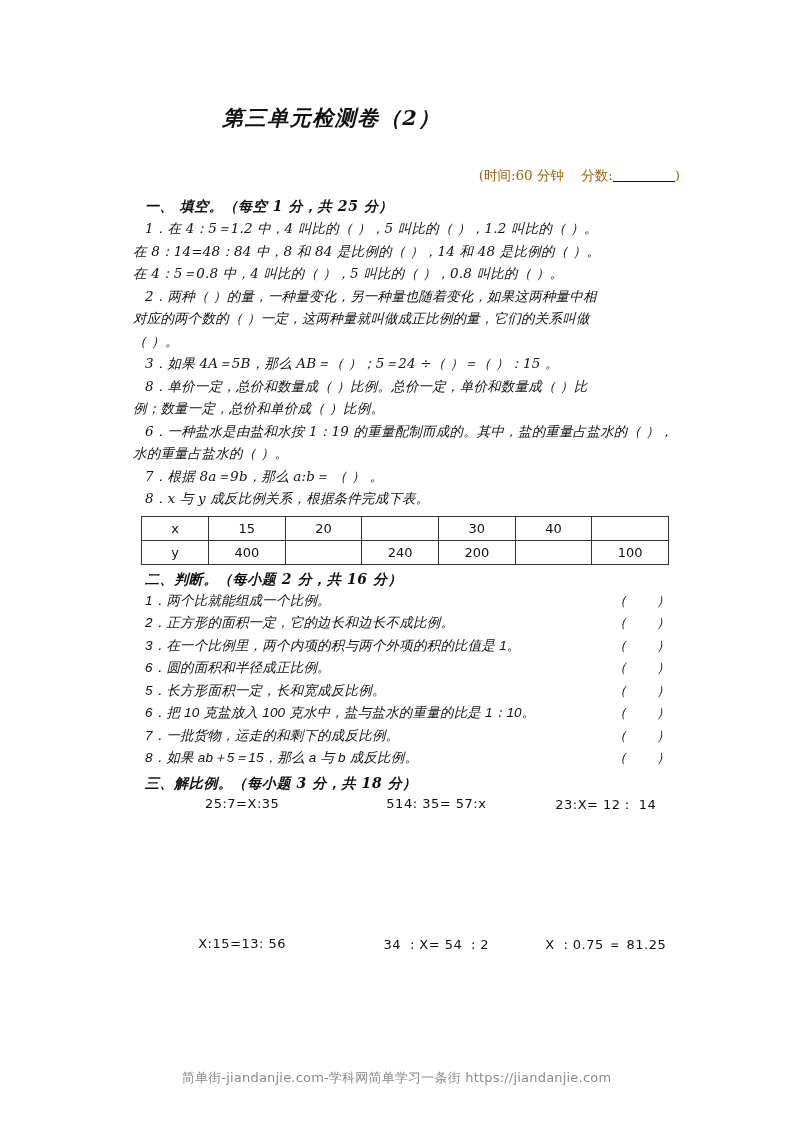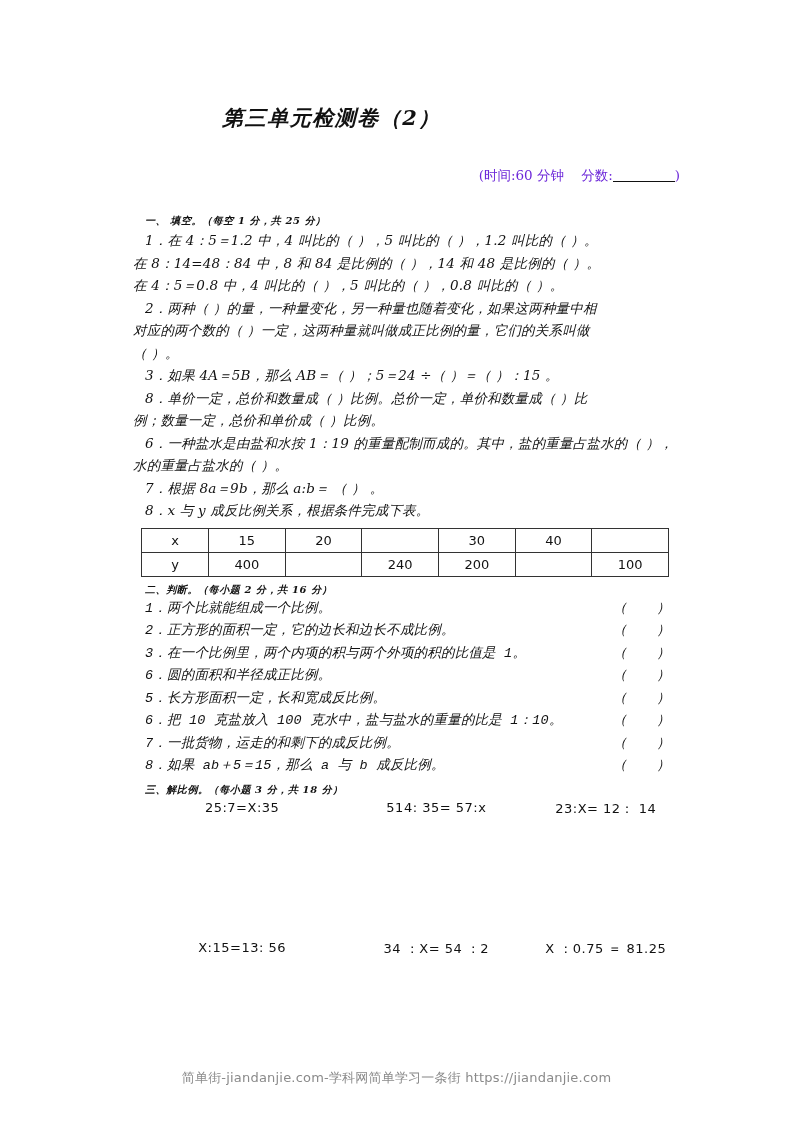--- a/index.html
+++ b/index.html
@@ -41,21 +41,21 @@
   .meta-line {
     position: absolute;
     top: 167px;
     left: 0;
     width: 793px;
     text-align: right;
     padding-right: 113px;
     box-sizing: border-box;
     font-family: "DejaVu Serif", "Liberation Serif", serif;
     font-size: 13.5px;
-    color: #6d28d9;
+    color: #a16207;
     white-space: nowrap;
   }
   .meta-line .score-blank {
     display: inline-block;
     width: 62px;
     border-bottom: 1.4px solid #111;
     vertical-align: -2px;
   }
 
   
@@ -63,23 +63,23 @@
     position: absolute;
     top: 198px;
     left: 133px;
     width: 545px;
   }
 
   .sec-head {
     font-family: "DejaVu Serif", "Liberation Serif", serif;
     font-style: italic;
     font-weight: bold;
-    font-size: 10px;
+    font-size: 14px;
     letter-spacing: 0.6px;
-    margin: 16px 0 1px 0;
+    margin: 0 0 1px 0;
     padding-left: 12px;
     color: #111;
   }
 
   .q {
     font-family: "DejaVu Serif", "Liberation Serif", serif;
     font-style: italic;
     font-size: 13.5px;
     line-height: 22.5px;
     letter-spacing: 0.2px;
@@ -106,21 +106,21 @@
     text-align: center;
     color: #111;
     padding: 0 4px;
   }
   .xy-table td.label { width: 58px; }
   .xy-table td.val   { text-align: center; }
 
   
   .tf-row {
     position: relative;
-    font-family: Liberation Mono, monospace;
+    font-family: Liberation Sans, sans-serif;
     font-style: italic;
     font-size: 13.5px;
     line-height: 22.5px;
     letter-spacing: 0.2px;
     color: #111;
     text-indent: 12px;
   }
   .tf-row .paren {
     position: absolute;
     right: 8px;

